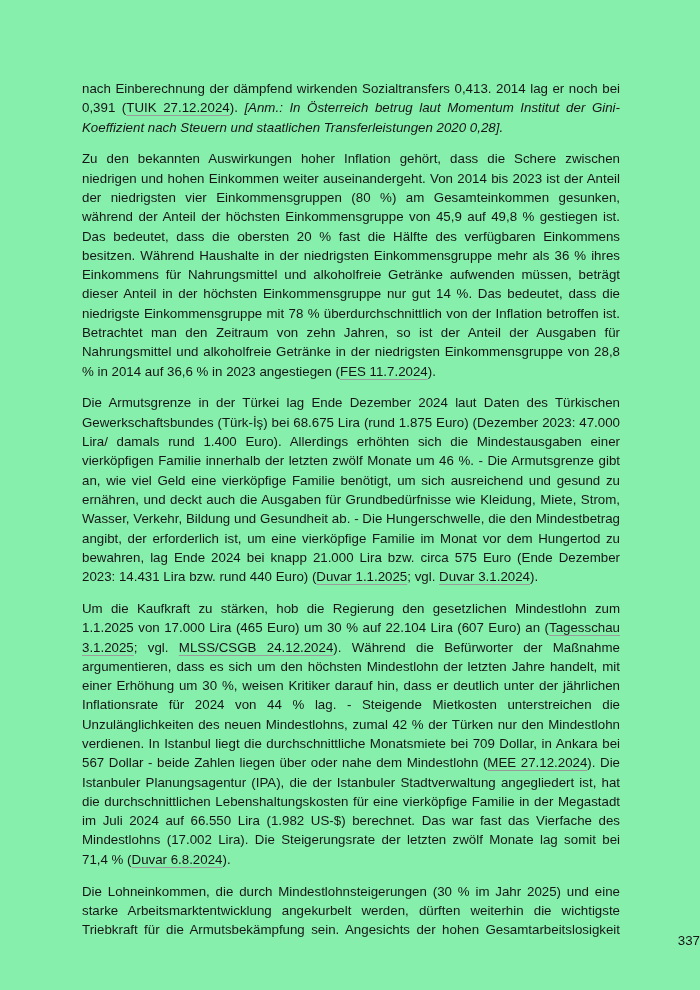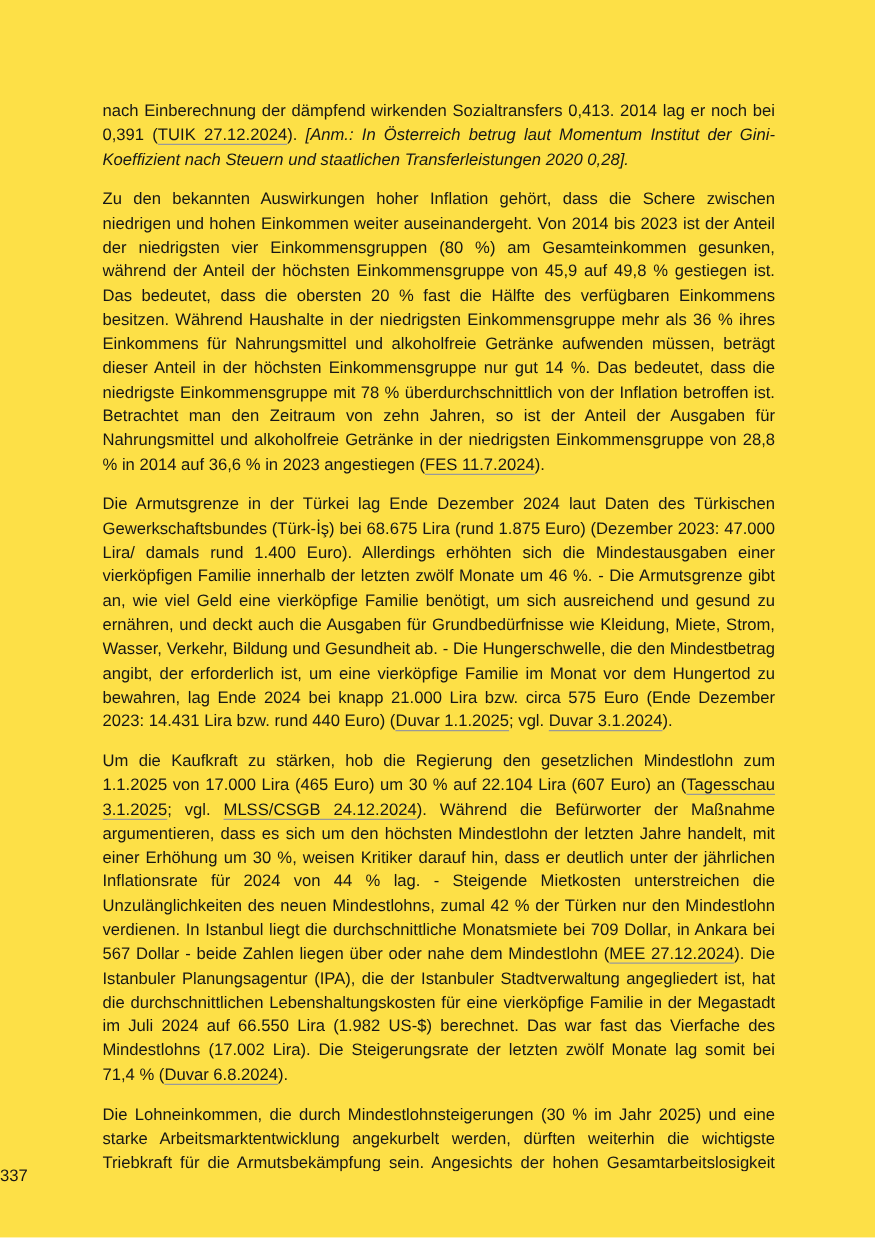--- a/index.html
+++ b/index.html
@@ -4,21 +4,21 @@
 <style>
   html, body {
     margin: 0;
     padding: 0;
     background: #ffffff;
   }
   .page {
     position: relative;
     width: 700px;
     height: 990px;
-    background: #fde047;
+    background: #86efac;
     font-family: "Liberation Sans", "DejaVu Sans", sans-serif;
     color: #161616;
     overflow: hidden;
   }
   .content {
     position: absolute;
     left: 82px;
     top: 79px;
     width: 538px;
     height: 858px;
@@ -38,21 +38,21 @@
     text-underline-offset: 3px;
     color: #161616;
     cursor: pointer;
   }
   .seg-italic { font-style: italic; }
   .page-number {
     position: absolute;
     left: 0;
     top: 931px;
     width: 700px;
-    text-align: left;
+    text-align: right;
     font-size: 13.3px;
     line-height: 19px;
     color: #161616;
   }
 </style>
 </head>
 <body>
 
 <div class="page">
   <div class="content">

